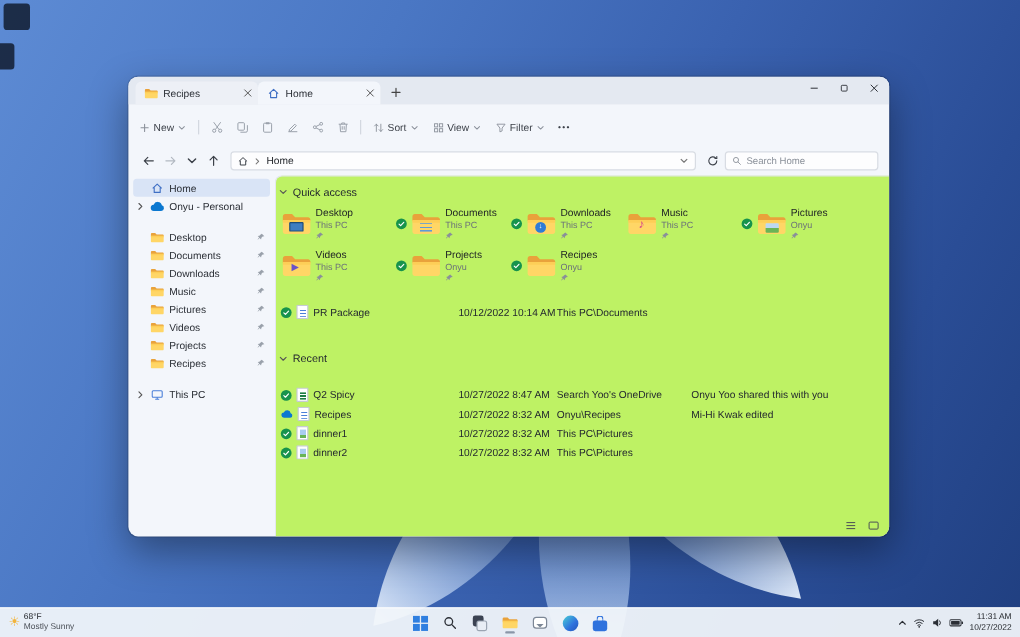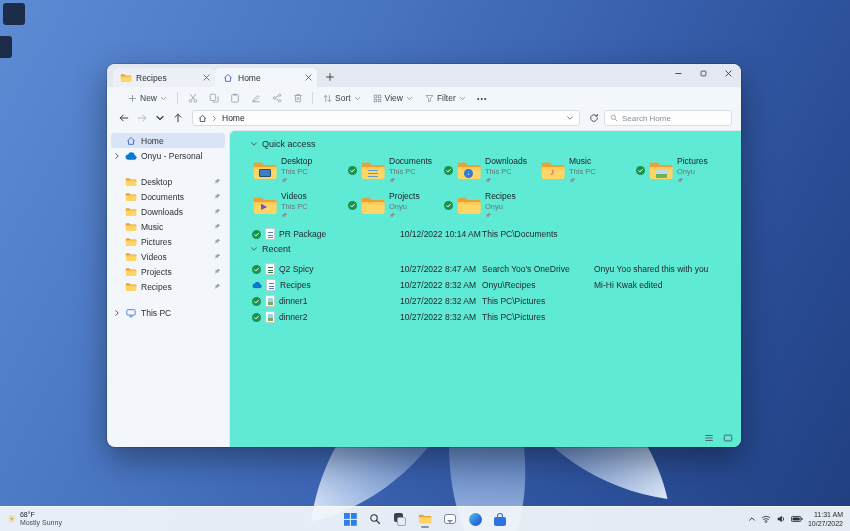--- a/index.html
+++ b/index.html
@@ -25,21 +25,21 @@
 .tab.active{background:#f3f6fb}
 .tlabel{flex:1;white-space:nowrap;overflow:hidden}
 .tabico{width:12px;height:10px;flex:none;color:#4a7fd9}
 .tab-close{width:9px;height:9px;color:#555;flex:none}
 .newtab{width:10px;height:10px;margin:0 0 5px 8px;color:#444}
 .cap-group{margin-left:auto;display:flex;align-self:flex-start}
 .cap{width:25px;height:19px;display:flex;align-items:center;justify-content:center;color:#2b2f36}
 .cap svg{width:9px;height:9px}
 
 
-.cmdbar{height:22px;display:flex;align-items:center;gap:2px;padding:0 16px;flex:none}
+.cmdbar{height:38px;display:flex;align-items:center;gap:2px;padding:0 4px;flex:none}
 .cmdbtn{display:flex;align-items:center;gap:3px;padding:2px 5px;border-radius:3px;color:#3c4149;font-size:8.5px}
 .ci{width:9px;height:9px;color:#8b919b}
 .chev8{width:7px;height:7px;color:#8b919b}
 .cmd-ico{width:19px;height:16px;display:flex;align-items:center;justify-content:center;color:#9aa1ab;border-radius:3px}
 .cmd-ico svg{width:10px;height:10px}
 .dots{font-size:7px;letter-spacing:1px;color:#3c4149}
 .sep{width:1px;height:12px;background:#d3d8e0;margin:0 3px}
 
 
 .addrbar{height:21px;display:flex;align-items:center;gap:2px;padding:0 9px 3px;flex:none}
@@ -64,22 +64,22 @@
 .side-item.selected{background:#d9e4f6}
 .schev{width:8px;height:8px;color:#555;flex:none}
 .hiddenchev{visibility:hidden}
 .sic{width:12px;height:10px;flex:none}
 .sic.home{color:#3f6fc4}
 .sic.cloud{color:#0b78d0}
 .sic.pc{color:#4a7fd9}
 .slabel{flex:1;white-space:nowrap;overflow:hidden}
 .spin{width:7px;height:7px;color:#9aa1ab;flex:none}
 .side-gap{height:11px}
-.main{flex:1;background:#5eead4;border-radius:6px 0 0 0;border-top:1px solid #e3e7ee;border-left:1px solid #e3e7ee;
-position:relative;padding:4px 0 0 20px;overflow:hidden}
+.main{flex:1;background:#bef264;border-radius:6px 0 0 0;border-top:1px solid #e3e7ee;border-left:1px solid #e3e7ee;
+position:relative;padding:4px 0 0 2px;overflow:hidden}
 
 
 .sechead{display:flex;align-items:center;gap:4px;font-size:9px;color:#24292f;height:14px;margin-top:2px}
 .hc{width:8px;height:8px;color:#555}
 .tiles{display:grid;grid-template-columns:repeat(5,96px);row-gap:3px;margin:3px 0 4px}
 .tile{height:32px;display:flex;align-items:center;gap:3px;padding:2px}
 .badge{width:9px;height:9px;border-radius:50%;background:#17934c;flex:none;display:flex;align-items:center;justify-content:center}
 .badge svg{width:7px;height:7px}
 .tfold{position:relative;width:26px;height:21px;flex:none}
 .tfold>svg{width:26px;height:21px}
@@ -92,21 +92,21 @@
 .em-music{left:10px;top:7px;color:#d6408b;font-size:10px}
 .em-music::before{content:"♪"}
 .em-pic{left:8px;top:10px;width:11px;height:8px;border-radius:1px;background:linear-gradient(to top,#69b456 45%,#bcd8f2 45%)}
 .em-play{left:9px;top:8px;color:#6a52c7;font-size:8px}
 .em-play::before{content:"▶"}
 .ttext{display:flex;flex-direction:column;line-height:1.2}
 .tname{font-size:8.5px;color:#1c1f24;white-space:nowrap}
 .tloc{font-size:7.5px;color:#6b7179}
 .tpin{width:7px;height:7px;color:#8a9099;margin-top:1px}
 
-.rows{display:flex;flex-direction:column;margin-top:5px}
+.rows{display:flex;flex-direction:column;margin-top:15px}
 .lrow{height:16px;display:grid;grid-template-columns:150px 82px 112px auto;align-items:center;font-size:8.5px;color:#24292f}
 .lcname{display:flex;align-items:center;gap:4px;padding-left:2px;white-space:nowrap;overflow:hidden}
 .cloudbadge{width:10px;height:8px;color:#0b78d0;flex:none}
 .ficon{width:10px;height:12px;background:#fff;border:1px solid #c6cbd3;border-radius:1px;position:relative;flex:none;--lc:#4a7fd9}
 .ficon::before{content:"";position:absolute;left:1.5px;right:1.5px;top:2.5px;height:6px;
 background:repeating-linear-gradient(to bottom,var(--lc) 0 1px,transparent 1px 2.5px)}
 .fi-xls{--lc:#1e7d44}
 .fi-img::before{background:linear-gradient(to top,#69b456 40%,#a9cdf0 40%);height:7px;top:2px}
 .ldate,.lloc,.lact{white-space:nowrap;overflow:hidden}
 
@@ -746,21 +746,21 @@
               </span>
             <span class="ficon"></span>
             <span>PR Package</span>
           </span>
           <span class="ldate">10/12/2022 10:14 AM</span>
           <span class="lloc">This PC\Documents</span>
           <span class="lact"></span>
         </div>
       </div>
 
-      <div class="sechead" style="margin-top:0">
+      <div class="sechead" style="margin-top:24px">
         <svg class="hc" viewBox="0 0 10 10">
             <use href="#i-chev-d"></use>
           </svg>
         <span>Recent</span>
       </div>
       <div class="rows">
         <div class="lrow">
           <span class="lcname">
             <span class="badge">
                 <svg viewBox="0 0 10 10">

